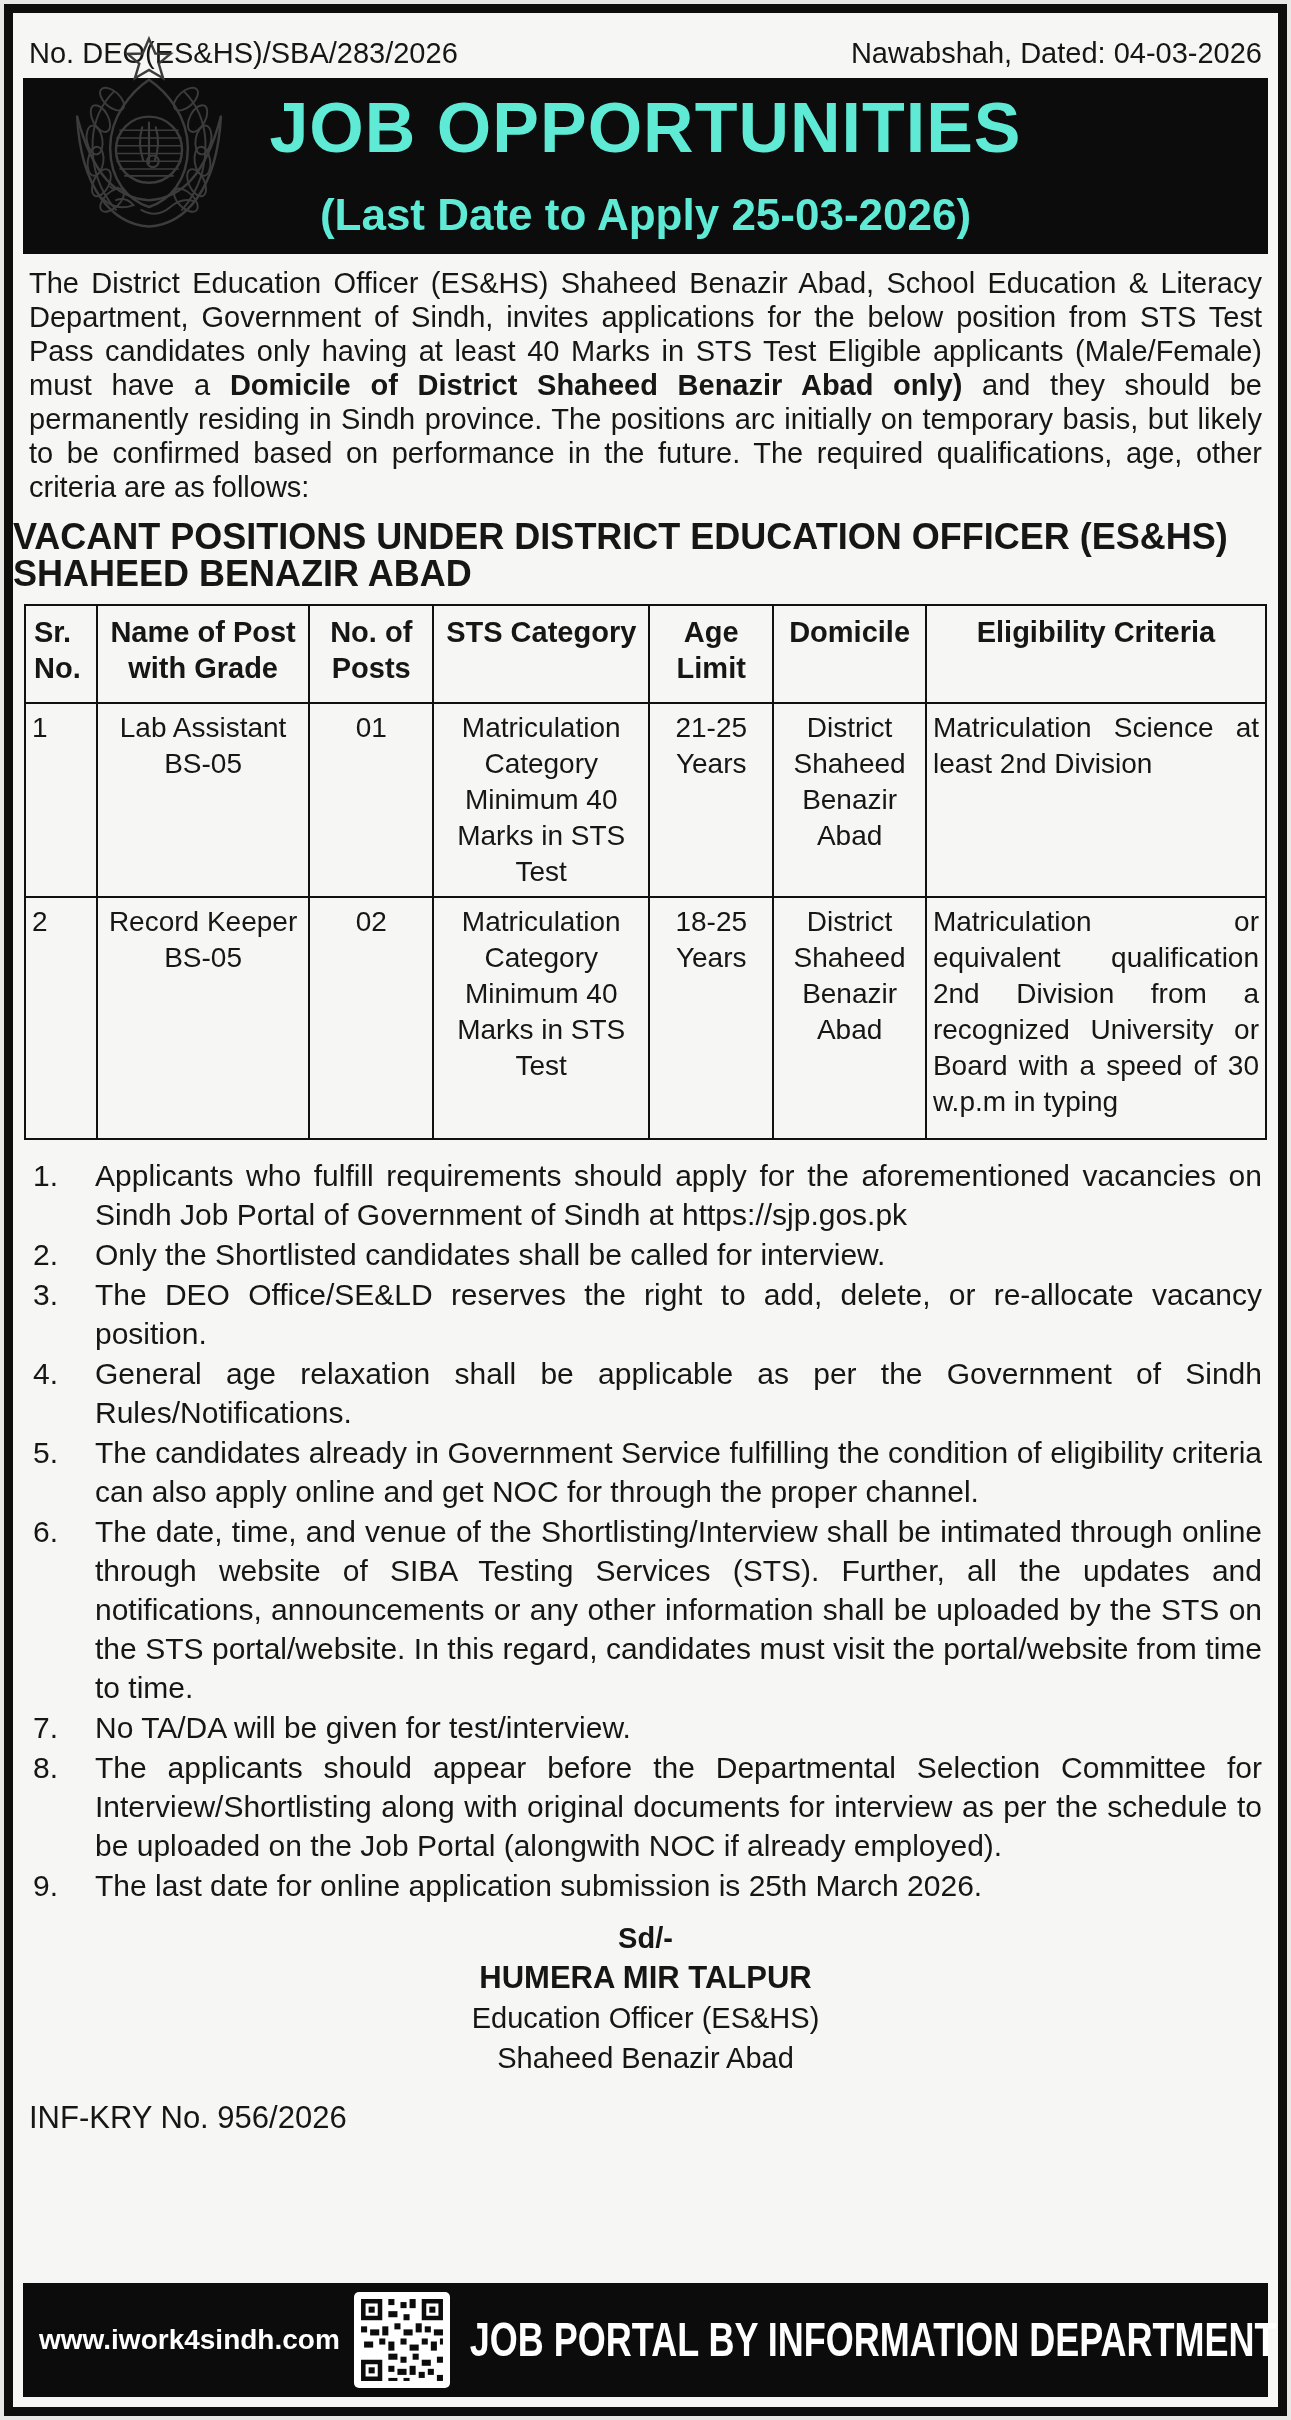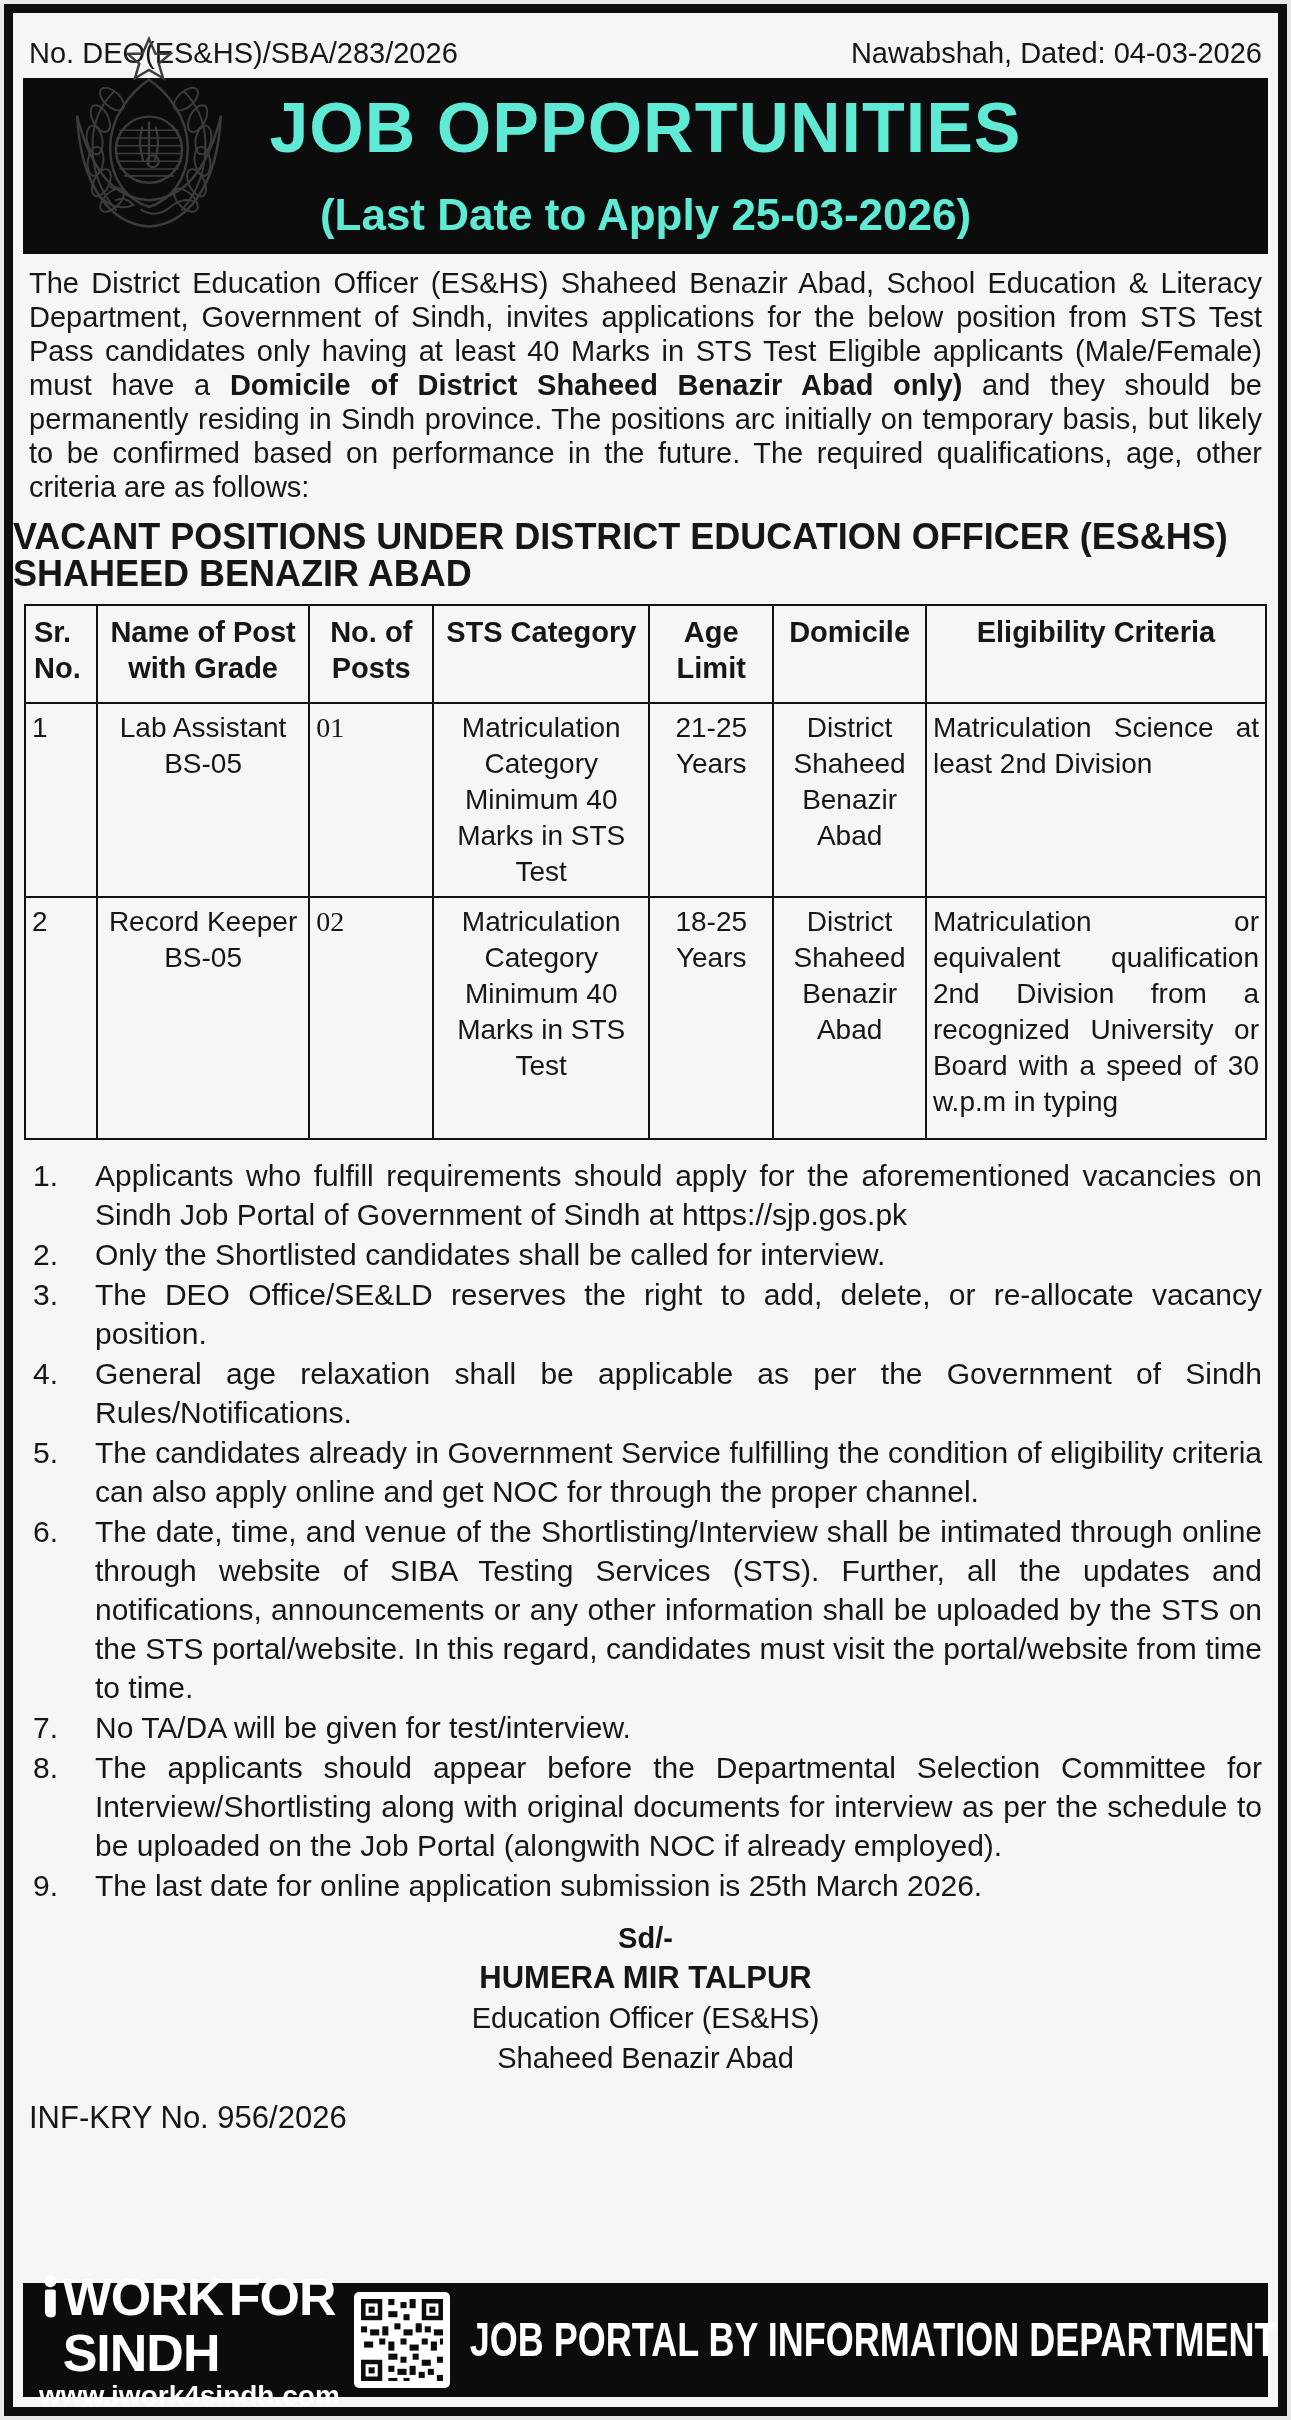--- a/index.html
+++ b/index.html
@@ -28,21 +28,21 @@
   .intro b{font-weight:bold;}
   
   .table-title{text-align:left;font-weight:bold;font-size:36px;line-height:37px;margin:10px 0 12px 0;}
   table.jobs{border-collapse:collapse;width:calc(100% - 22px);margin:0 auto;border:2px solid #000000;table-layout:fixed;}
   table.jobs th,table.jobs td{border:2px solid #111;padding:6px 6px;vertical-align:top;}
   table.jobs th{font-size:29px;font-weight:bold;text-align:center;padding:8px 2px 16px 2px;line-height:36px;}
   table.jobs th.th-left{text-align:left;padding-left:8px;}
   table.jobs td{font-size:28px;line-height:36px;}
   td.c-sr{padding-left:10px;}
   td.c-center{text-align:center;}
-  td.c-mid{vertical-align:middle;text-align:left;font-family:Liberation Serif, serif;}
+  td.c-mid{vertical-align:middle;text-align:center;}
   td.c-just{text-align:justify;padding:10px 10px 6px 12px;}
   tr.r1 td{height:190px;}
   tr.r2 td{height:242px;}
   
   .notes{margin:16px 16px 0 16px;}
   .notes ol{list-style:none;counter-reset:n;margin:0;padding:0;}
   .notes li{counter-increment:n;position:relative;padding-left:66px;font-size:30px;
     line-height:39px;text-align:justify;margin-bottom:1px;}
   .notes li::before{content:counter(n) ".";position:absolute;left:4px;top:0;}
   
@@ -193,27 +193,20 @@
     <div class="sd">Sd/-</div>
     <div class="name">HUMERA MIR TALPUR</div>
     <div>Education Officer (ES&amp;HS)</div>
     <div>Shaheed Benazir Abad</div>
   </div>
 
   <div class="inf">INF-KRY No. 956/2026</div>
 
   <div class="footer">
     <div class="logo-block">
-      <div class="logo-line">
-        <svg class="logo-i" viewBox="0 0 40 80">
-          <circle cx="21" cy="11" r="11" fill="#fff"></circle>
-          <path d="M11 30 Q11 26 15 26 L27 26 Q31 26 31 30 L31 70 Q31 78 21 78 Q11 78 11 66 Z" fill="#fff"></path>
-        </svg>
-        <span class="logo-text">WORK FOR SINDH</span>
-      </div>
       <div class="logo-url">www.iwork4sindh.com</div>
     </div>
     <svg class="qr" width="96" height="96" viewBox="0 0 29 29">
       <rect width="29" height="29" fill="#fff"></rect>
       <g fill="#0c0c0c">
         <path d="M1 1h7v7h-7z M2.5 2.5h4v4h-4z" fill-rule="evenodd"></path>
         <path d="M21 1h7v7h-7z M22.5 2.5h4v4h-4z" fill-rule="evenodd"></path>
         <path d="M1 21h7v7h-7z M2.5 22.5h4v4h-4z" fill-rule="evenodd"></path>
         <rect x="3.5" y="3.5" width="2" height="2"></rect>
           <rect x="23.5" y="3.5" width="2" height="2"></rect>

